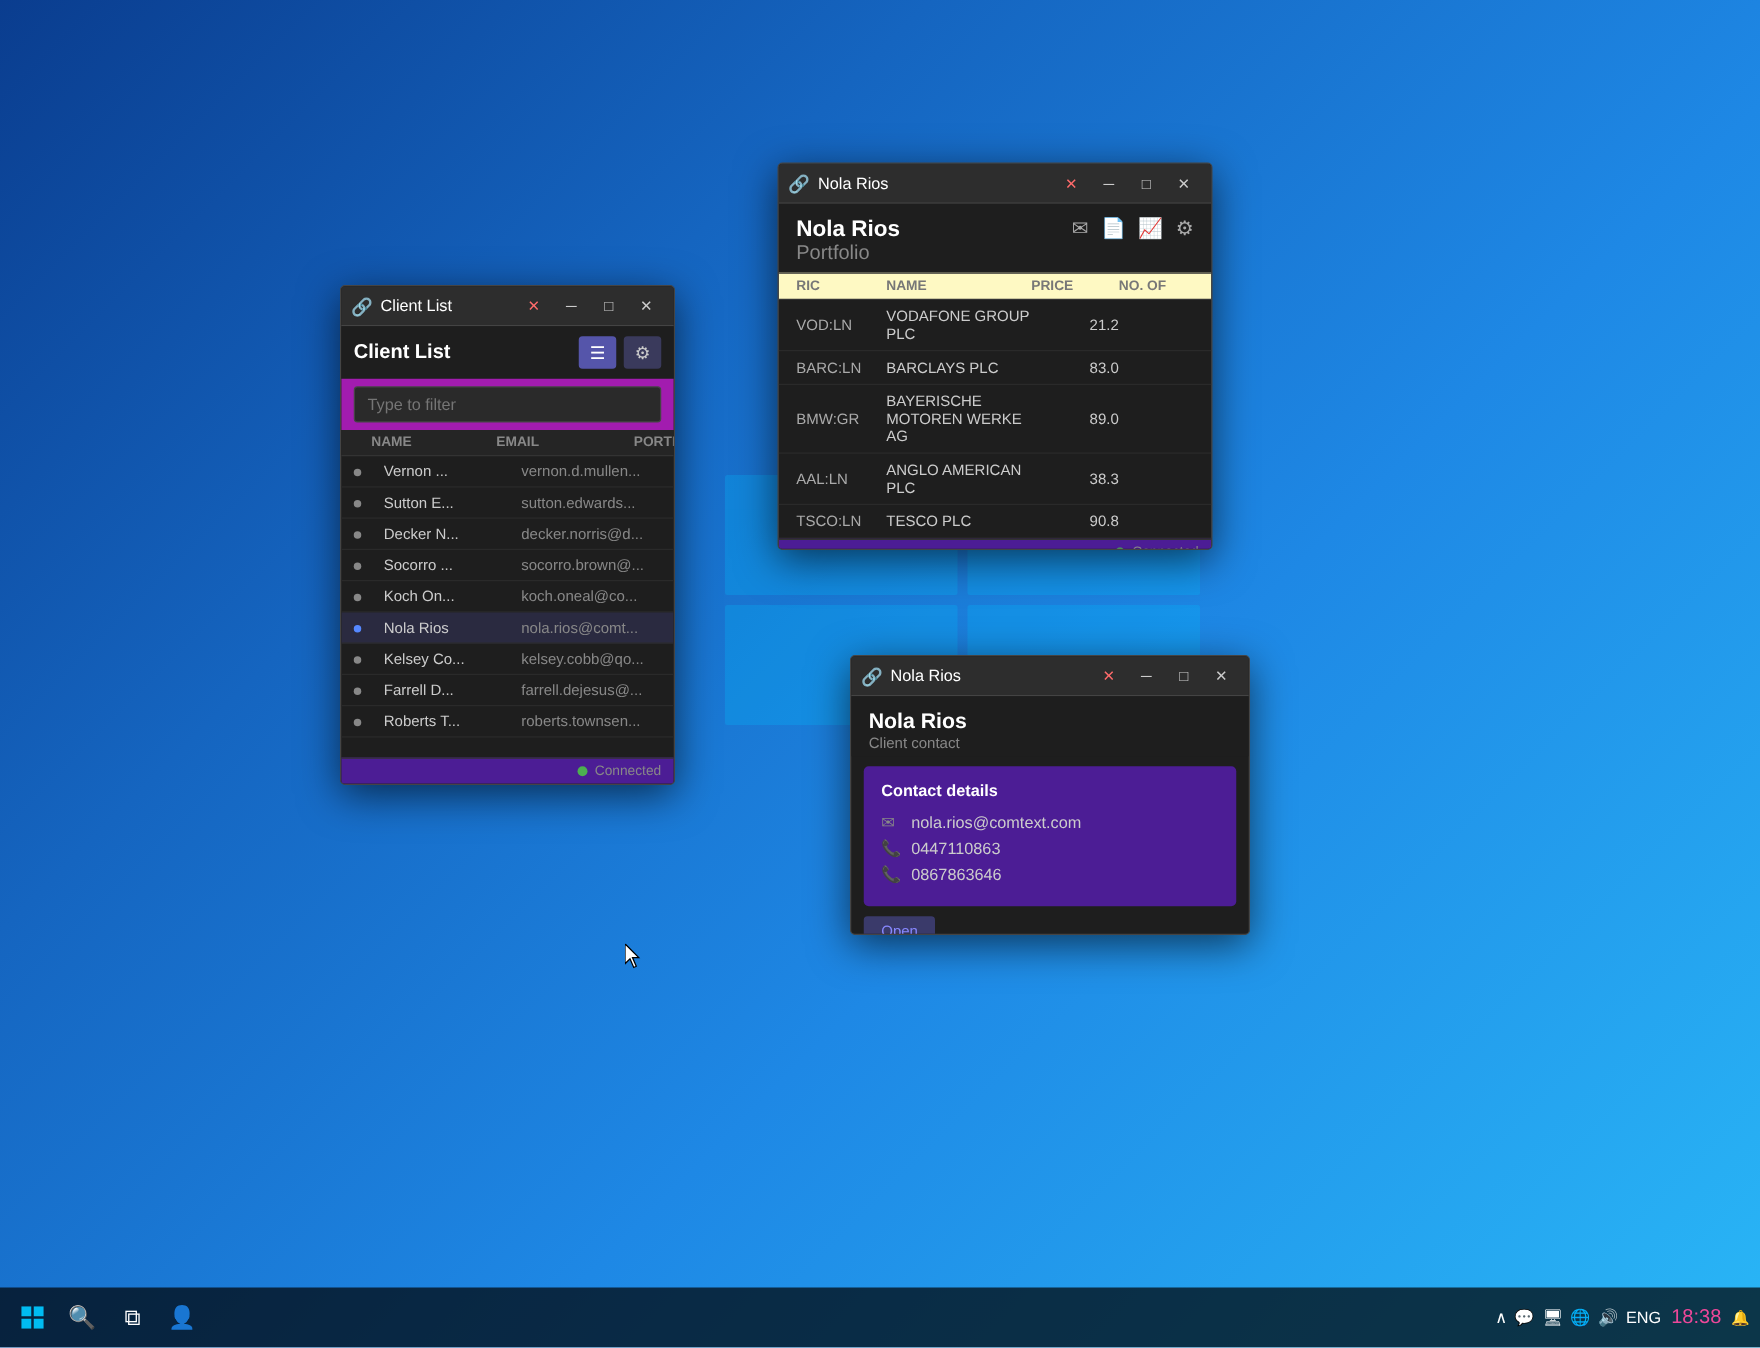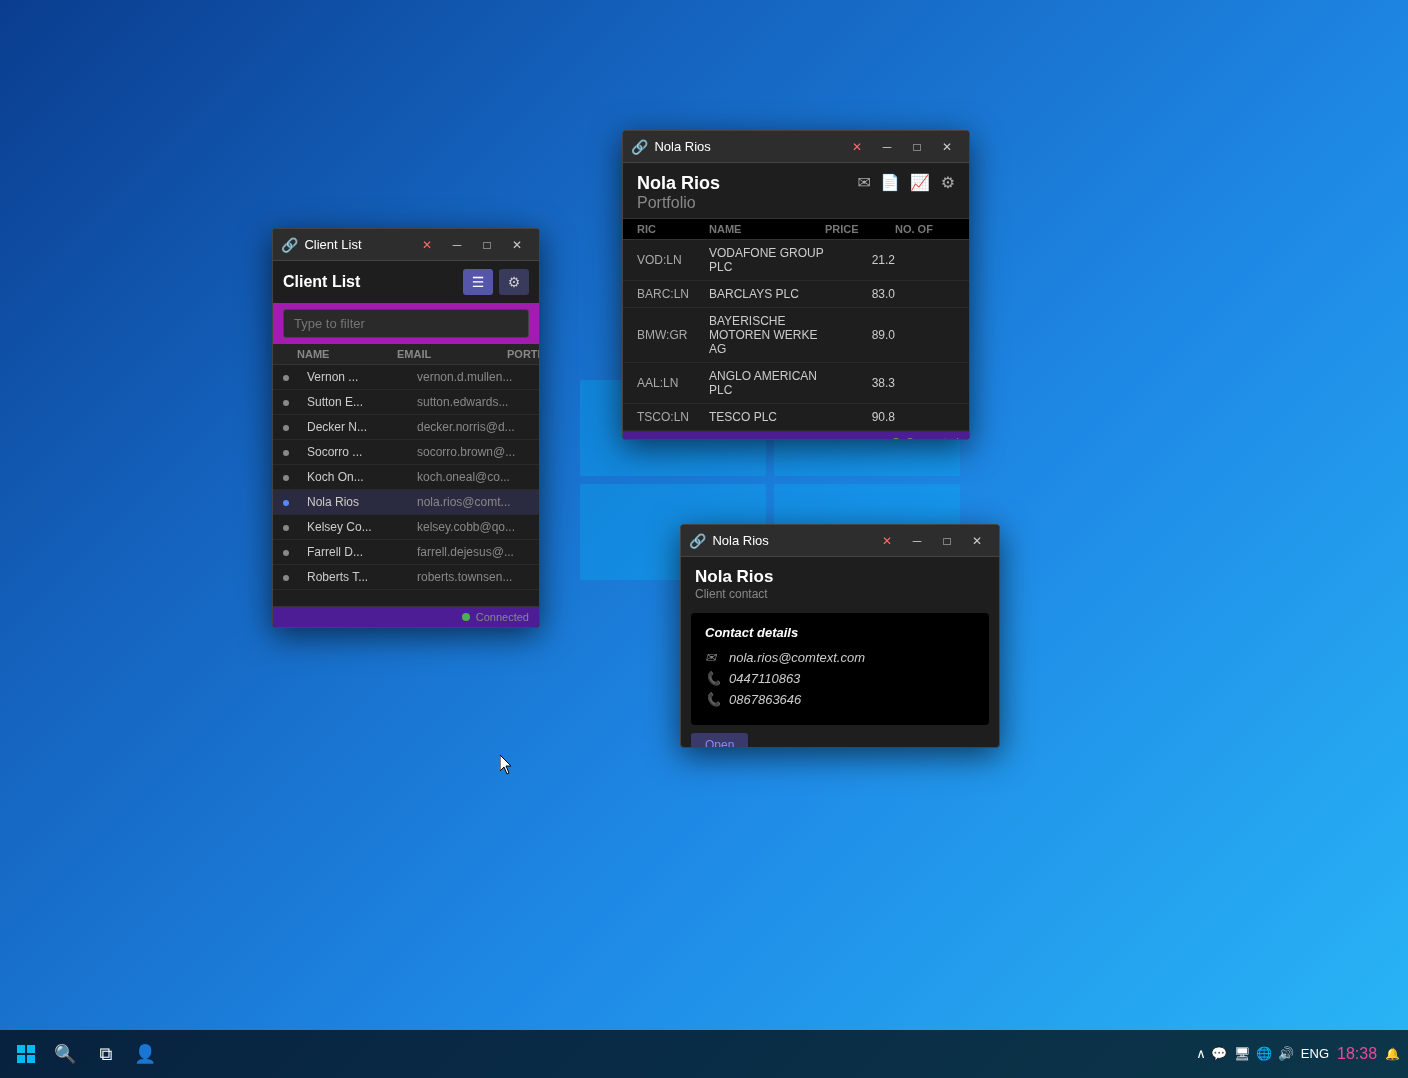--- a/index.html
+++ b/index.html
@@ -274,21 +274,21 @@
     }
     .p-icon {
       color: #aaa;
       font-size: 16px;
       cursor: pointer;
     }
     .portfolio-table-header {
       display: grid;
       grid-template-columns: 72px 1fr 70px 60px;
       padding: 4px 14px;
-      background: #000000;
+      background: #fef9c3;
       border-top: 1px solid #333;
       border-bottom: 1px solid #333;
     }
     .portfolio-table-header span {
       font-size: 11px;
       color: #777;
       text-transform: uppercase;
       font-weight: 600;
     }
     .portfolio-row {
@@ -319,24 +319,23 @@
       font-size: 17px;
       font-weight: 700;
       color: #fff;
     }
     .contact-sub {
       font-size: 12px;
       color: #888;
     }
     .contact-card {
       margin: 8px 10px;
-      background: #000000;
+      background: #4c1d95;
       border-radius: 4px;
       padding: 12px 14px;
-      font-style: italic;
     }
     .contact-card-title {
       font-size: 13px;
       color: #fff;
       font-weight: 600;
       margin-bottom: 10px;
     }
     .contact-item {
       display: flex;
       align-items: center;

